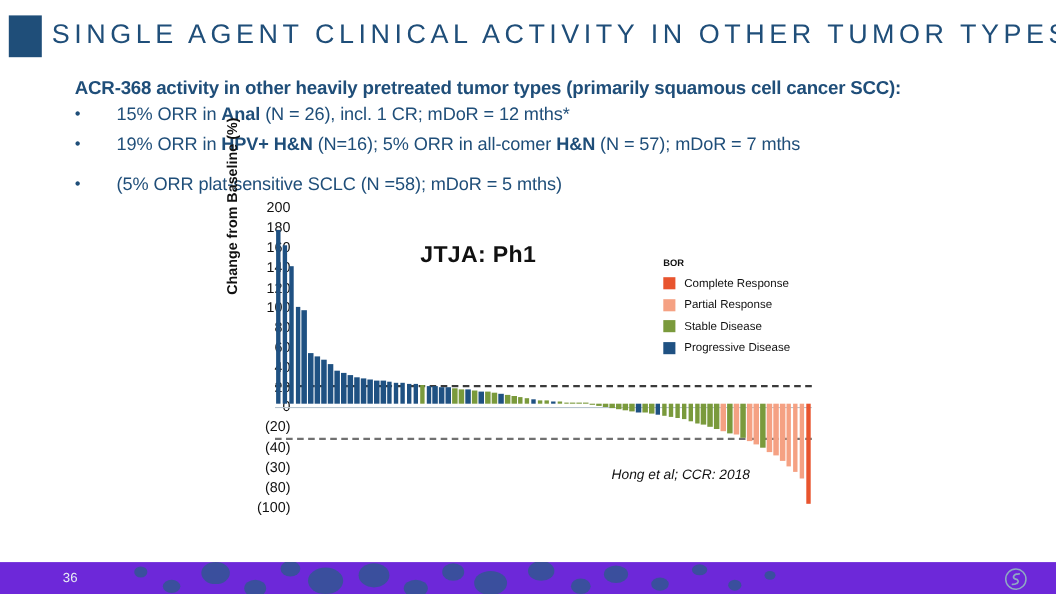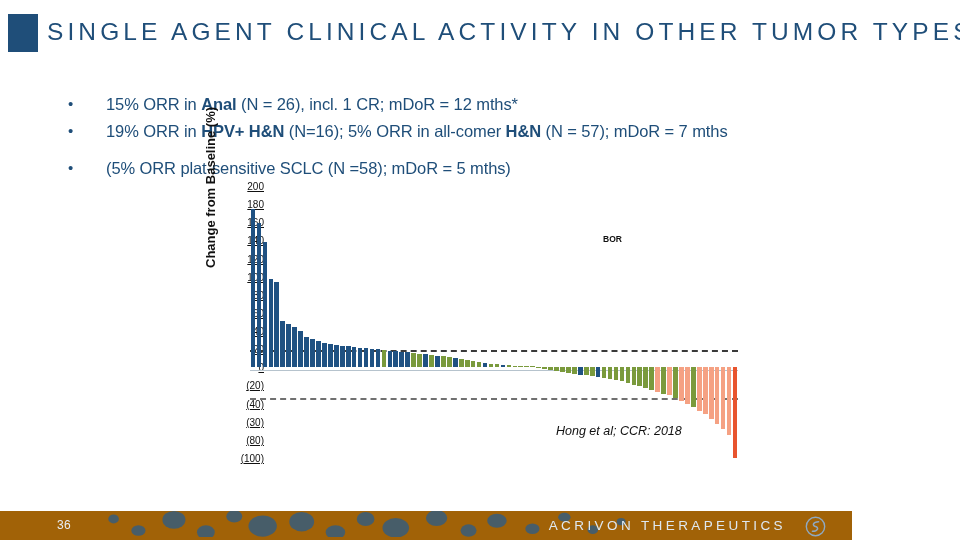--- a/index.html
+++ b/index.html
@@ -45,21 +45,21 @@
 
   .y-axis-title{
     position:absolute;left:203px;top:268px;
     transform:rotate(-90deg);transform-origin:0 0;
     font-size:13px;font-weight:bold;color:#111;
     white-space:nowrap;letter-spacing:0px;
   }
   .y-ticks{position:absolute;left:222px;top:186px;width:42px;height:278px;}
   .y-tick{
     position:absolute;right:0;width:42px;text-align:right;
-    font-size:10px;color:#111;line-height:1;text-decoration:underline;
+    font-size:13px;color:#111;line-height:1;
   }
 
   .plot{
     position:absolute;left:250px;top:186px;width:488px;height:272px;
   }
   .zero-line{
     position:absolute;left:0;width:488px;height:1px;background:#b6c3cd;top:184px;
   }
   .dash-line{
     position:absolute;left:0;width:488px;height:0;border-top:2.4px dashed #3a3a3a;
@@ -89,22 +89,22 @@
 
   
   .footnote{
     position:absolute;left:47px;top:484px;
     font-size:13px;font-weight:bold;font-style:italic;color:#111;
     white-space:nowrap;
   }
 
   
   .footer{
-    position:absolute;left:0;top:511px;width:852px;height:29px;
-    background:#a16207;overflow:hidden;
+    position:absolute;left:0;top:511px;width:960px;height:29px;
+    background:#6d28d9;overflow:hidden;
   }
   .footer-pattern{position:absolute;inset:0;opacity:1;}
   .page-num{
     position:absolute;left:57px;top:7px;
     font-size:12px;color:#e8eef4;letter-spacing:0.3px;
   }
   .brand{
     position:absolute;right:66px;top:7px;
     font-size:13.5px;color:#dfe8f0;letter-spacing:3.4px;white-space:nowrap;
   }
@@ -113,20 +113,21 @@
   }
 </style>
 </head>
 <body>
 
 <div class="slide">
 
   <div class="title-accent"></div>
   <div class="slide-title">SINGLE AGENT CLINICAL ACTIVITY IN OTHER TUMOR TYPES</div>
 
+  <div class="lead">ACR-368 activity in other heavily pretreated tumor types (primarily squamous cell cancer SCC):</div>
 
   <div class="bullet b1">
     <span class="dot">•</span>
     <span class="txt"><span>15% ORR in </span><b>Anal</b><span> (N = 26), incl. 1 CR; mDoR = 12 mths*</span></span>
   </div>
   <div class="bullet b2">
     <span class="dot">•</span>
     <span class="txt"><span>19% ORR in </span><b>HPV+ H&amp;N</b><span> (N=16); 5% ORR in all-comer </span><b>H&amp;N</b><span> (N = 57); mDoR = 7 mths</span></span>
   </div>
   <div class="bullet b3">
@@ -239,24 +240,43 @@
           <div class="bar" style="left: 446.996px; width: 4.64195px; background: rgb(245, 161, 131); top: 181.333px; height: 43.52px;"></div>
           <div class="bar" style="left: 452.947px; width: 4.64195px; background: rgb(245, 161, 131); top: 181.333px; height: 47.1467px;"></div>
           <div class="bar" style="left: 458.899px; width: 4.64195px; background: rgb(245, 161, 131); top: 181.333px; height: 51.68px;"></div>
           <div class="bar" style="left: 464.85px; width: 4.64195px; background: rgb(245, 161, 131); top: 181.333px; height: 56.2133px;"></div>
           <div class="bar" style="left: 470.801px; width: 4.64195px; background: rgb(245, 161, 131); top: 181.333px; height: 61.6533px;"></div>
           <div class="bar" style="left: 476.752px; width: 4.64195px; background: rgb(245, 161, 131); top: 181.333px; height: 68px;"></div>
           <div class="bar" style="left: 482.703px; width: 4.64195px; background: rgb(232, 84, 46); top: 181.333px; height: 90.6667px;"></div>
         </div>
     </div>
 
+    <div class="chart-title">JTJA: Ph1</div>
     <div class="citation">Hong et al; CCR: 2018</div>
 
     <div class="legend">
       <div class="legend-title">BOR</div>
+      <div id="legend-rows">
+          <div class="legend-row">
+            <span class="legend-sw" style="background: rgb(232, 84, 46);"></span>
+            <span class="legend-label">Complete Response</span>
+          </div>
+          <div class="legend-row">
+            <span class="legend-sw" style="background: rgb(245, 161, 131);"></span>
+            <span class="legend-label">Partial Response</span>
+          </div>
+          <div class="legend-row">
+            <span class="legend-sw" style="background: rgb(122, 154, 60);"></span>
+            <span class="legend-label">Stable Disease</span>
+          </div>
+          <div class="legend-row">
+            <span class="legend-sw" style="background: rgb(31, 81, 130);"></span>
+            <span class="legend-label">Progressive Disease</span>
+          </div>
+        </div>
     </div>
   </div>
 
 
   <div class="footer">
     <svg class="footer-pattern" viewBox="0 0 960 29" preserveAspectRatio="none">
       <g fill="#2a5c8a" opacity="0.75">
         <ellipse cx="196" cy="10" rx="13" ry="10"></ellipse>
         <ellipse cx="232" cy="24" rx="10" ry="8"></ellipse>
         <ellipse cx="264" cy="6" rx="9" ry="7"></ellipse>
@@ -270,20 +290,19 @@
         <ellipse cx="560" cy="11" rx="11" ry="8"></ellipse>
         <ellipse cx="600" cy="20" rx="8" ry="6"></ellipse>
         <ellipse cx="636" cy="7" rx="7" ry="5"></ellipse>
         <ellipse cx="668" cy="21" rx="6" ry="5"></ellipse>
         <ellipse cx="700" cy="12" rx="5" ry="4"></ellipse>
         <ellipse cx="156" cy="22" rx="8" ry="6"></ellipse>
         <ellipse cx="128" cy="9" rx="6" ry="5"></ellipse>
       </g>
     </svg>
     <div class="page-num">36</div>
-    <div class="brand">ACRIVON THERAPEUTICS</div>
     <svg class="brand-logo" viewBox="0 0 24 24">
       <circle cx="12" cy="12" r="10.5" fill="none" stroke="#8fa9c2" stroke-width="1.6"></circle>
       <path d="M15.5 6.5 C9 6.5 8 11 12 12 C16 13 15 17.5 8.5 17.5" fill="none" stroke="#8fa9c2" stroke-width="1.8" stroke-linecap="round"></path>
     </svg>
   </div>
 
 </div>
 
 </body></html>

